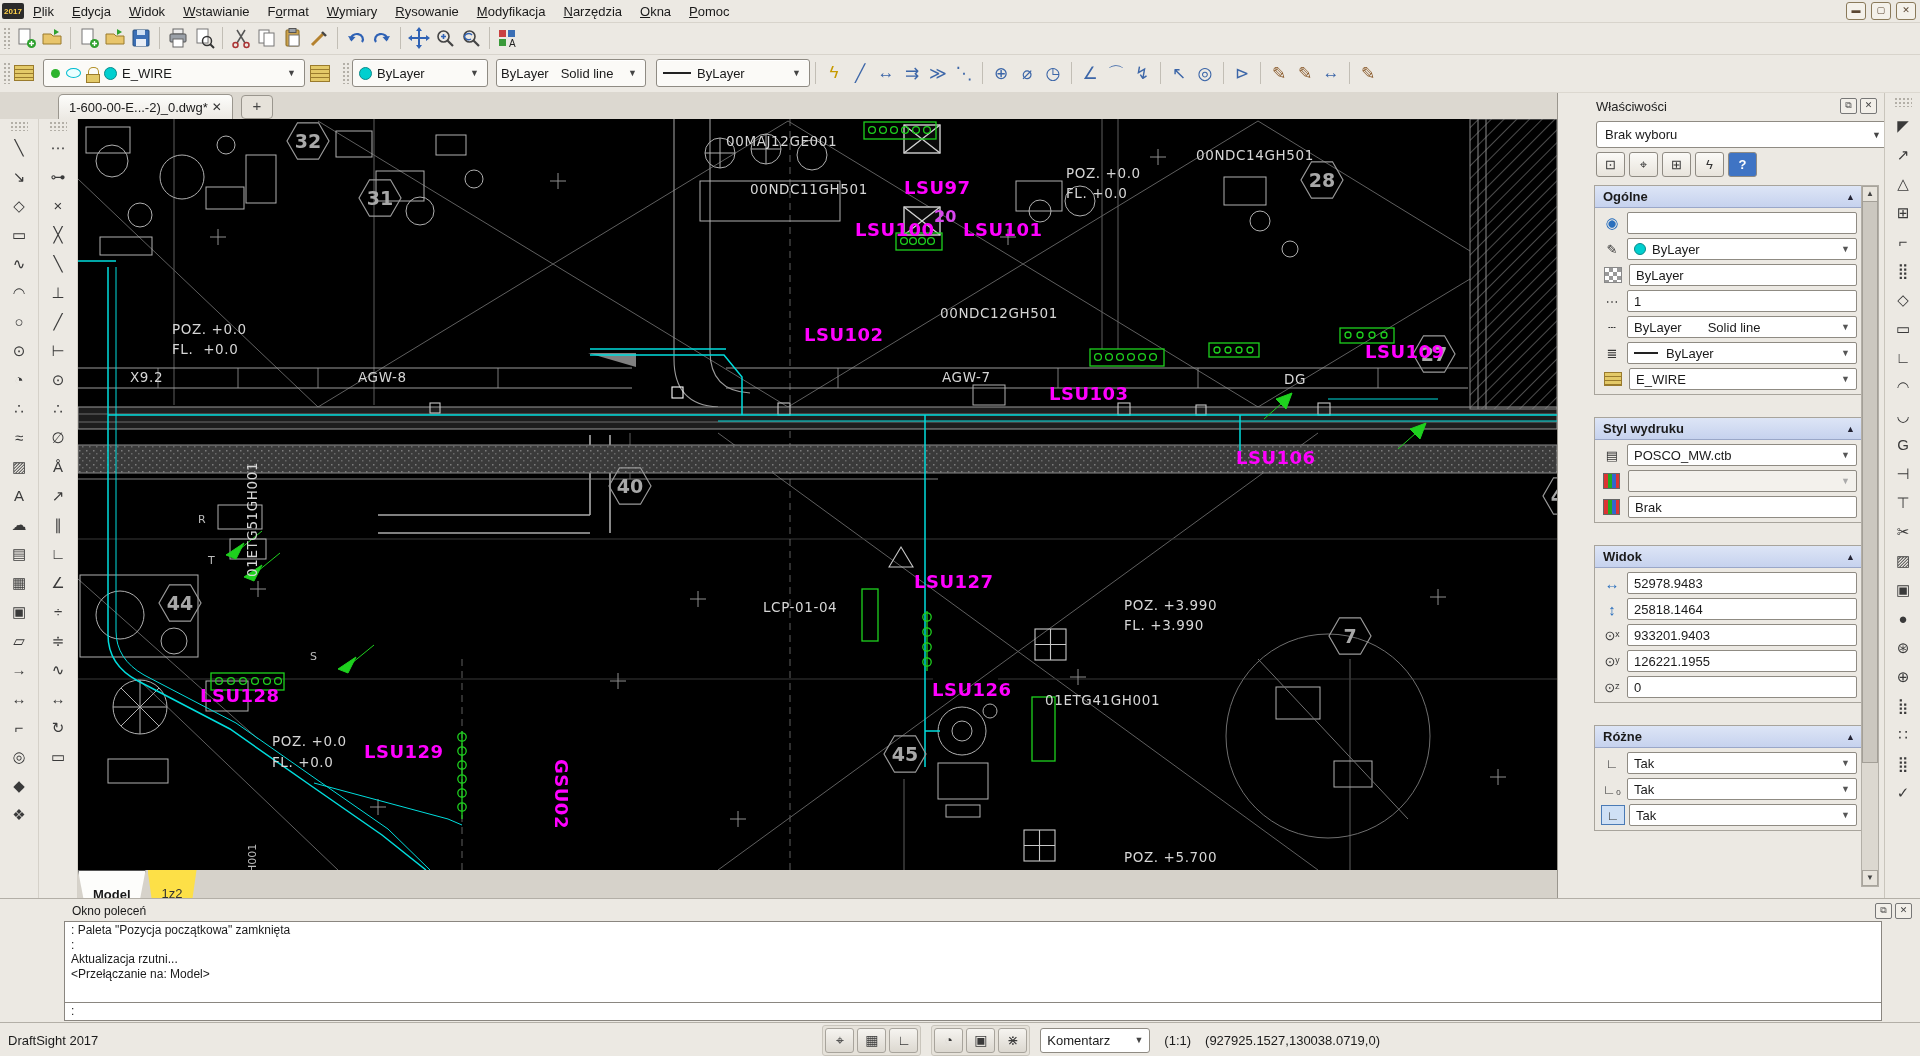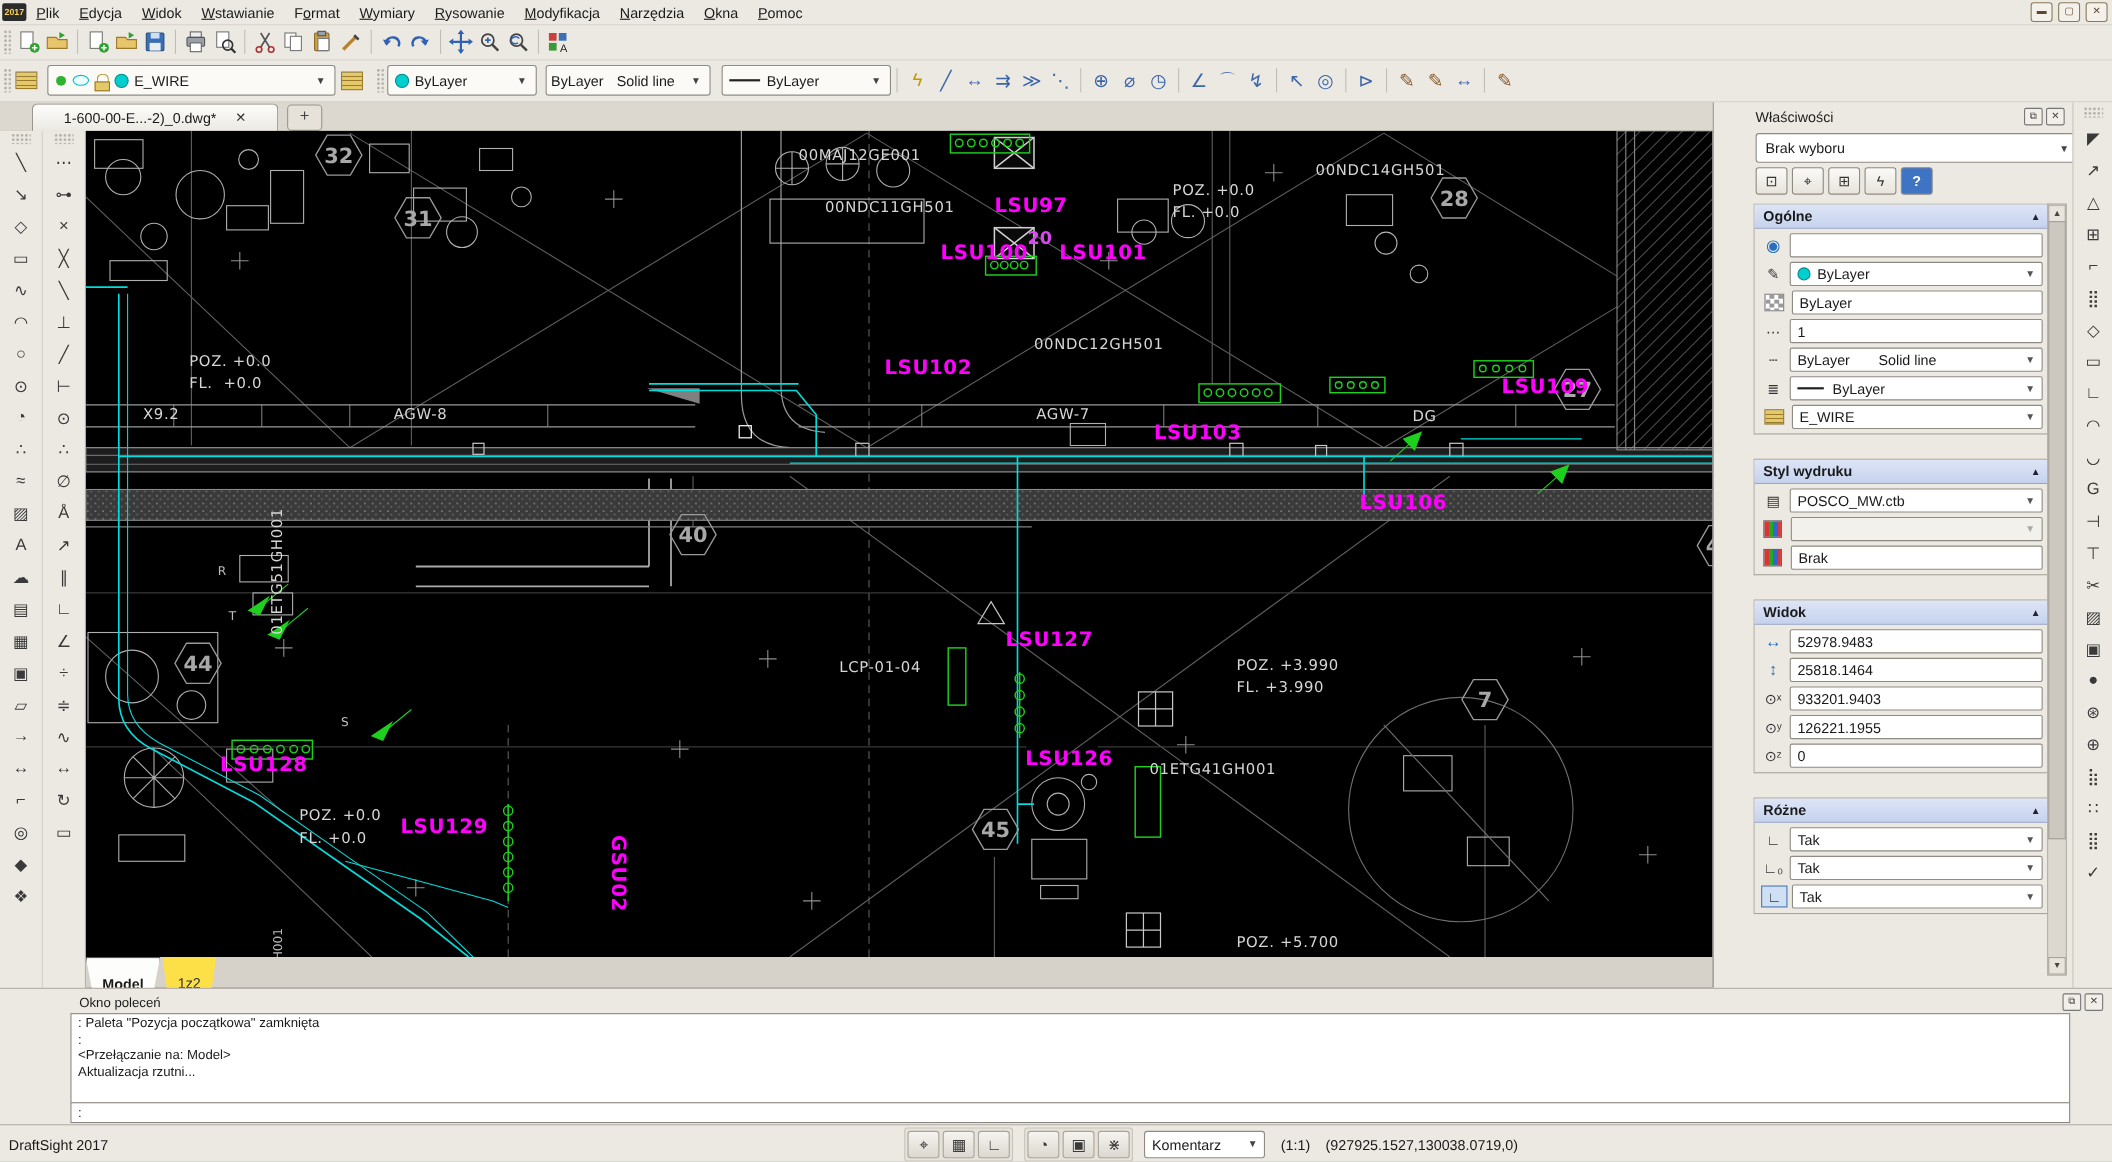--- a/index.html
+++ b/index.html
@@ -23,21 +23,21 @@
   .combo{height:26px;background:#fbfaf7;border:1px solid #8f8b83;border-radius:3px;display:flex;align-items:center;padding:0 4px;position:relative;box-shadow:inset 0 1px 0 #fff;}
   .combo .arrow{margin-left:auto;font-size:9px;color:#444;padding:0 4px;}
   .dot-on{width:9px;height:9px;border-radius:50%;background:#2db32d;margin:0 3px;}
   .ell{width:13px;height:8px;border:1.5px solid #00bcd0;border-radius:50%;margin:0 3px;background:#eaffff;}
   .lock{width:9px;height:8px;border:1.5px solid #b3922a;border-bottom:none;border-radius:5px 5px 0 0;margin:0 3px 0 4px;position:relative;top:-2px;}
   .lock:after{content:"";position:absolute;left:-3px;top:6px;width:12px;height:7px;background:#e3c968;border:1px solid #9a7b2d;}
   .swatch{width:11px;height:11px;border-radius:50%;background:#00cfcf;border:1px solid #0a8a8a;margin:0 5px 0 2px;}
   .lineglyph{display:inline-block;width:28px;border-top:2px solid #222;margin:0 6px 0 2px;}
   
   #tabrow{left:0;top:92px;width:1920px;height:27px;background:#dcd8d0;border-bottom:1px solid #9a968e;display:flex;align-items:flex-end;}
-  #doctab{margin-left:29px;height:24px;background:linear-gradient(#fdfdfb,#ece9e3);border:1px solid #9a968e;border-bottom:none;border-radius:5px 5px 0 0;display:flex;align-items:center;padding:0 28px;gap:17px;}
+  #doctab{margin-left:58px;height:24px;background:linear-gradient(#fdfdfb,#ece9e3);border:1px solid #9a968e;border-bottom:none;border-radius:5px 5px 0 0;display:flex;align-items:center;padding:0 10px;gap:4px;}
   #doctab .x{font-size:12px;color:#333;}
   #addtab{width:30px;height:22px;margin-left:8px;border:1px solid #9a968e;border-radius:4px;background:#e6e2da;text-align:center;line-height:20px;font-size:15px;color:#444;}
   
   #lefttools{left:0;top:119px;width:78px;height:779px;background:#ece9e3;display:flex;}
   .tcol{width:38px;display:flex;flex-direction:column;align-items:center;border-right:1px solid #d5d1c9;}
   .tcol .grip{height:10px;width:18px;margin:2px 0;}
   .sicon{width:26px;height:25px;display:flex;align-items:center;justify-content:center;font-size:15px;color:#3a3a3a;margin:2px 0;}
   #righttools{left:1884px;top:93px;width:36px;height:805px;background:#ece9e3;border-left:1px solid #c9c5bc;display:flex;flex-direction:column;align-items:center;}
   
   #canvas{left:78px;top:119px;width:1479px;height:841px;background:#000;overflow:hidden;}
@@ -824,22 +824,22 @@
 
   <div class="abs" id="cmdwin">
     <div id="cmdtitle">Okno poleceń</div>
     <div class="floatbtns" style="top:4px;">
       <span class="fbtn">⧉</span>
       <span class="fbtn">✕</span>
     </div>
     <div id="cmdhist">
         <div>: Paleta "Pozycja początkowa" zamknięta</div>
         <div>:</div>
+        <div>Aktualizacja rzutni...</div>
         <div>&lt;Przełączanie na: Model&gt;</div>
-        <div>Aktualizacja rzutni...</div>
       </div>
     <div id="cmdin">:</div>
   </div>
 
   <div class="abs" id="statusbar">
     <span id="appname">DraftSight 2017</span>
     <div style="flex:1"></div>
     <div id="stgroups" style="display:flex;align-items:center;">
         <div class="sgrp">
           <span class="stbtn">⌖</span>

